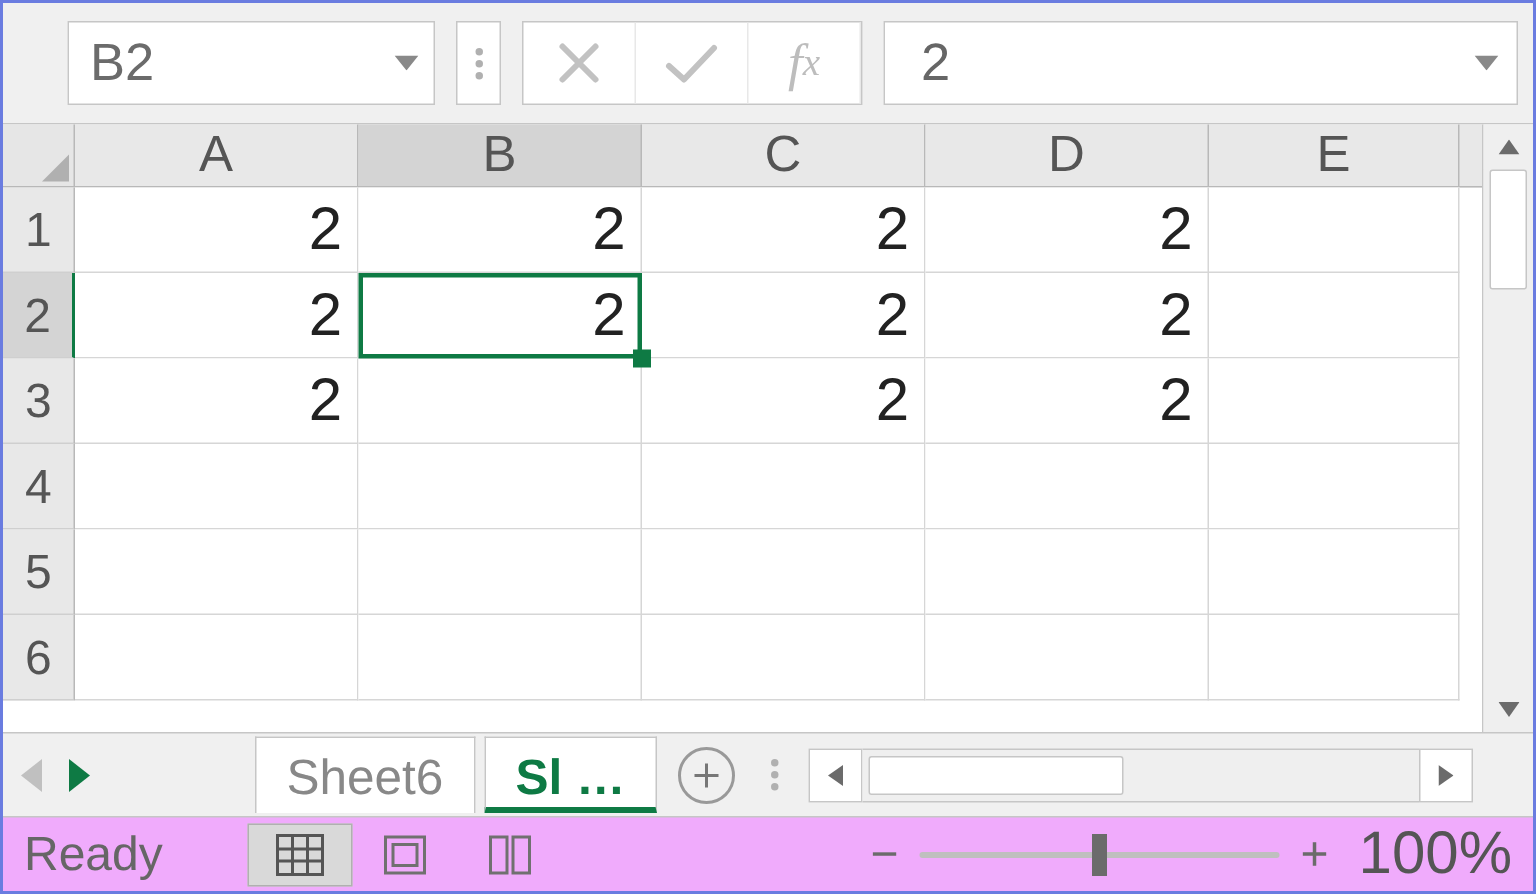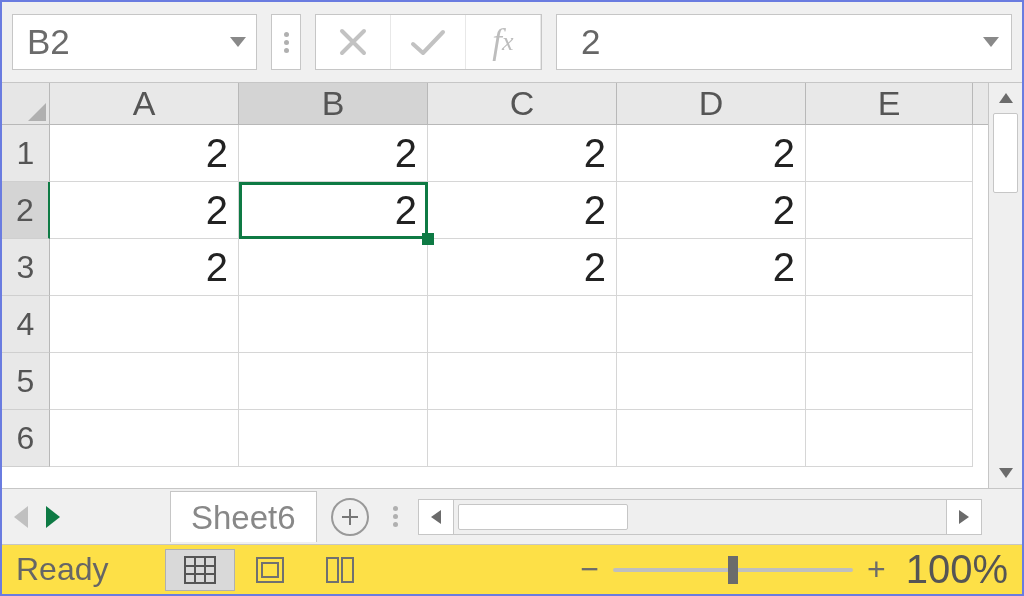--- a/index.html
+++ b/index.html
@@ -19,20 +19,21 @@
     gap: 14px;
     height: 80px;
   }
   .name-box {
     display: flex; align-items: center;
     background: #fff;
     border: 1px solid #c6c6c6;
     height: 56px;
     width: 245px;
     padding-left: 14px;
+    margin-left: 33px;
   }
   .name-box span { font-size: 35px; color: #6b6b6b; flex: 1; }
   .name-box .dd {
     width: 36px; display:flex; align-items:center; justify-content:center;
     color:#888;
   }
   .dots-btn {
     display:flex; flex-direction:column; align-items:center; justify-content:center;
     height:56px; width:30px;
     background:#fff; border:1px solid #c6c6c6;
@@ -189,21 +190,21 @@
     position:relative;
   }
   .hscroll .hthumb{
     position:absolute; top:4px; bottom:4px; left:4px; width:170px;
     background:#fff; border:1px solid #c6c6c6; border-radius:2px;
   }
   .tabs-row .spacer-right{width:34px;}
 
   
   .status-bar {
-    height:50px; background:#fde047;
+    height:50px; background:#f0abfc;
     border-top:1px solid #c6c6c6;
     display:flex; align-items:center;
     padding:0 14px;
     font-size:32px; color:#666;
     gap:20px;
   }
   .view-btns { display:flex; margin-left:36px; }
   .view-btn {
     width:70px; height:42px; display:flex; align-items:center; justify-content:center;
     border:1px solid transparent;
@@ -348,20 +349,21 @@
             <polygon points="14,0 14,22 0,11" fill="#c0c0c0"></polygon>
           </svg>
       </div>
       <div class="navbtn play">
         <svg width="14" height="22" viewBox="0 0 14 22">
             <polygon points="0,0 0,22 14,11" fill="#0e7a44"></polygon>
           </svg>
       </div>
     </div>
     <div class="tab">Sheet6</div>
+    <div class="tab active">Sl …</div>
     <div class="tab-add">
       <svg width="18" height="18" viewBox="0 0 18 18">
           <path d="M9 1 V17 M1 9 H17" stroke="#777" stroke-width="2"></path>
         </svg>
     </div>
     <div class="tab-dots">
       <div class="dot"></div>
         <div class="dot"></div>
         <div class="dot"></div>
     </div>

